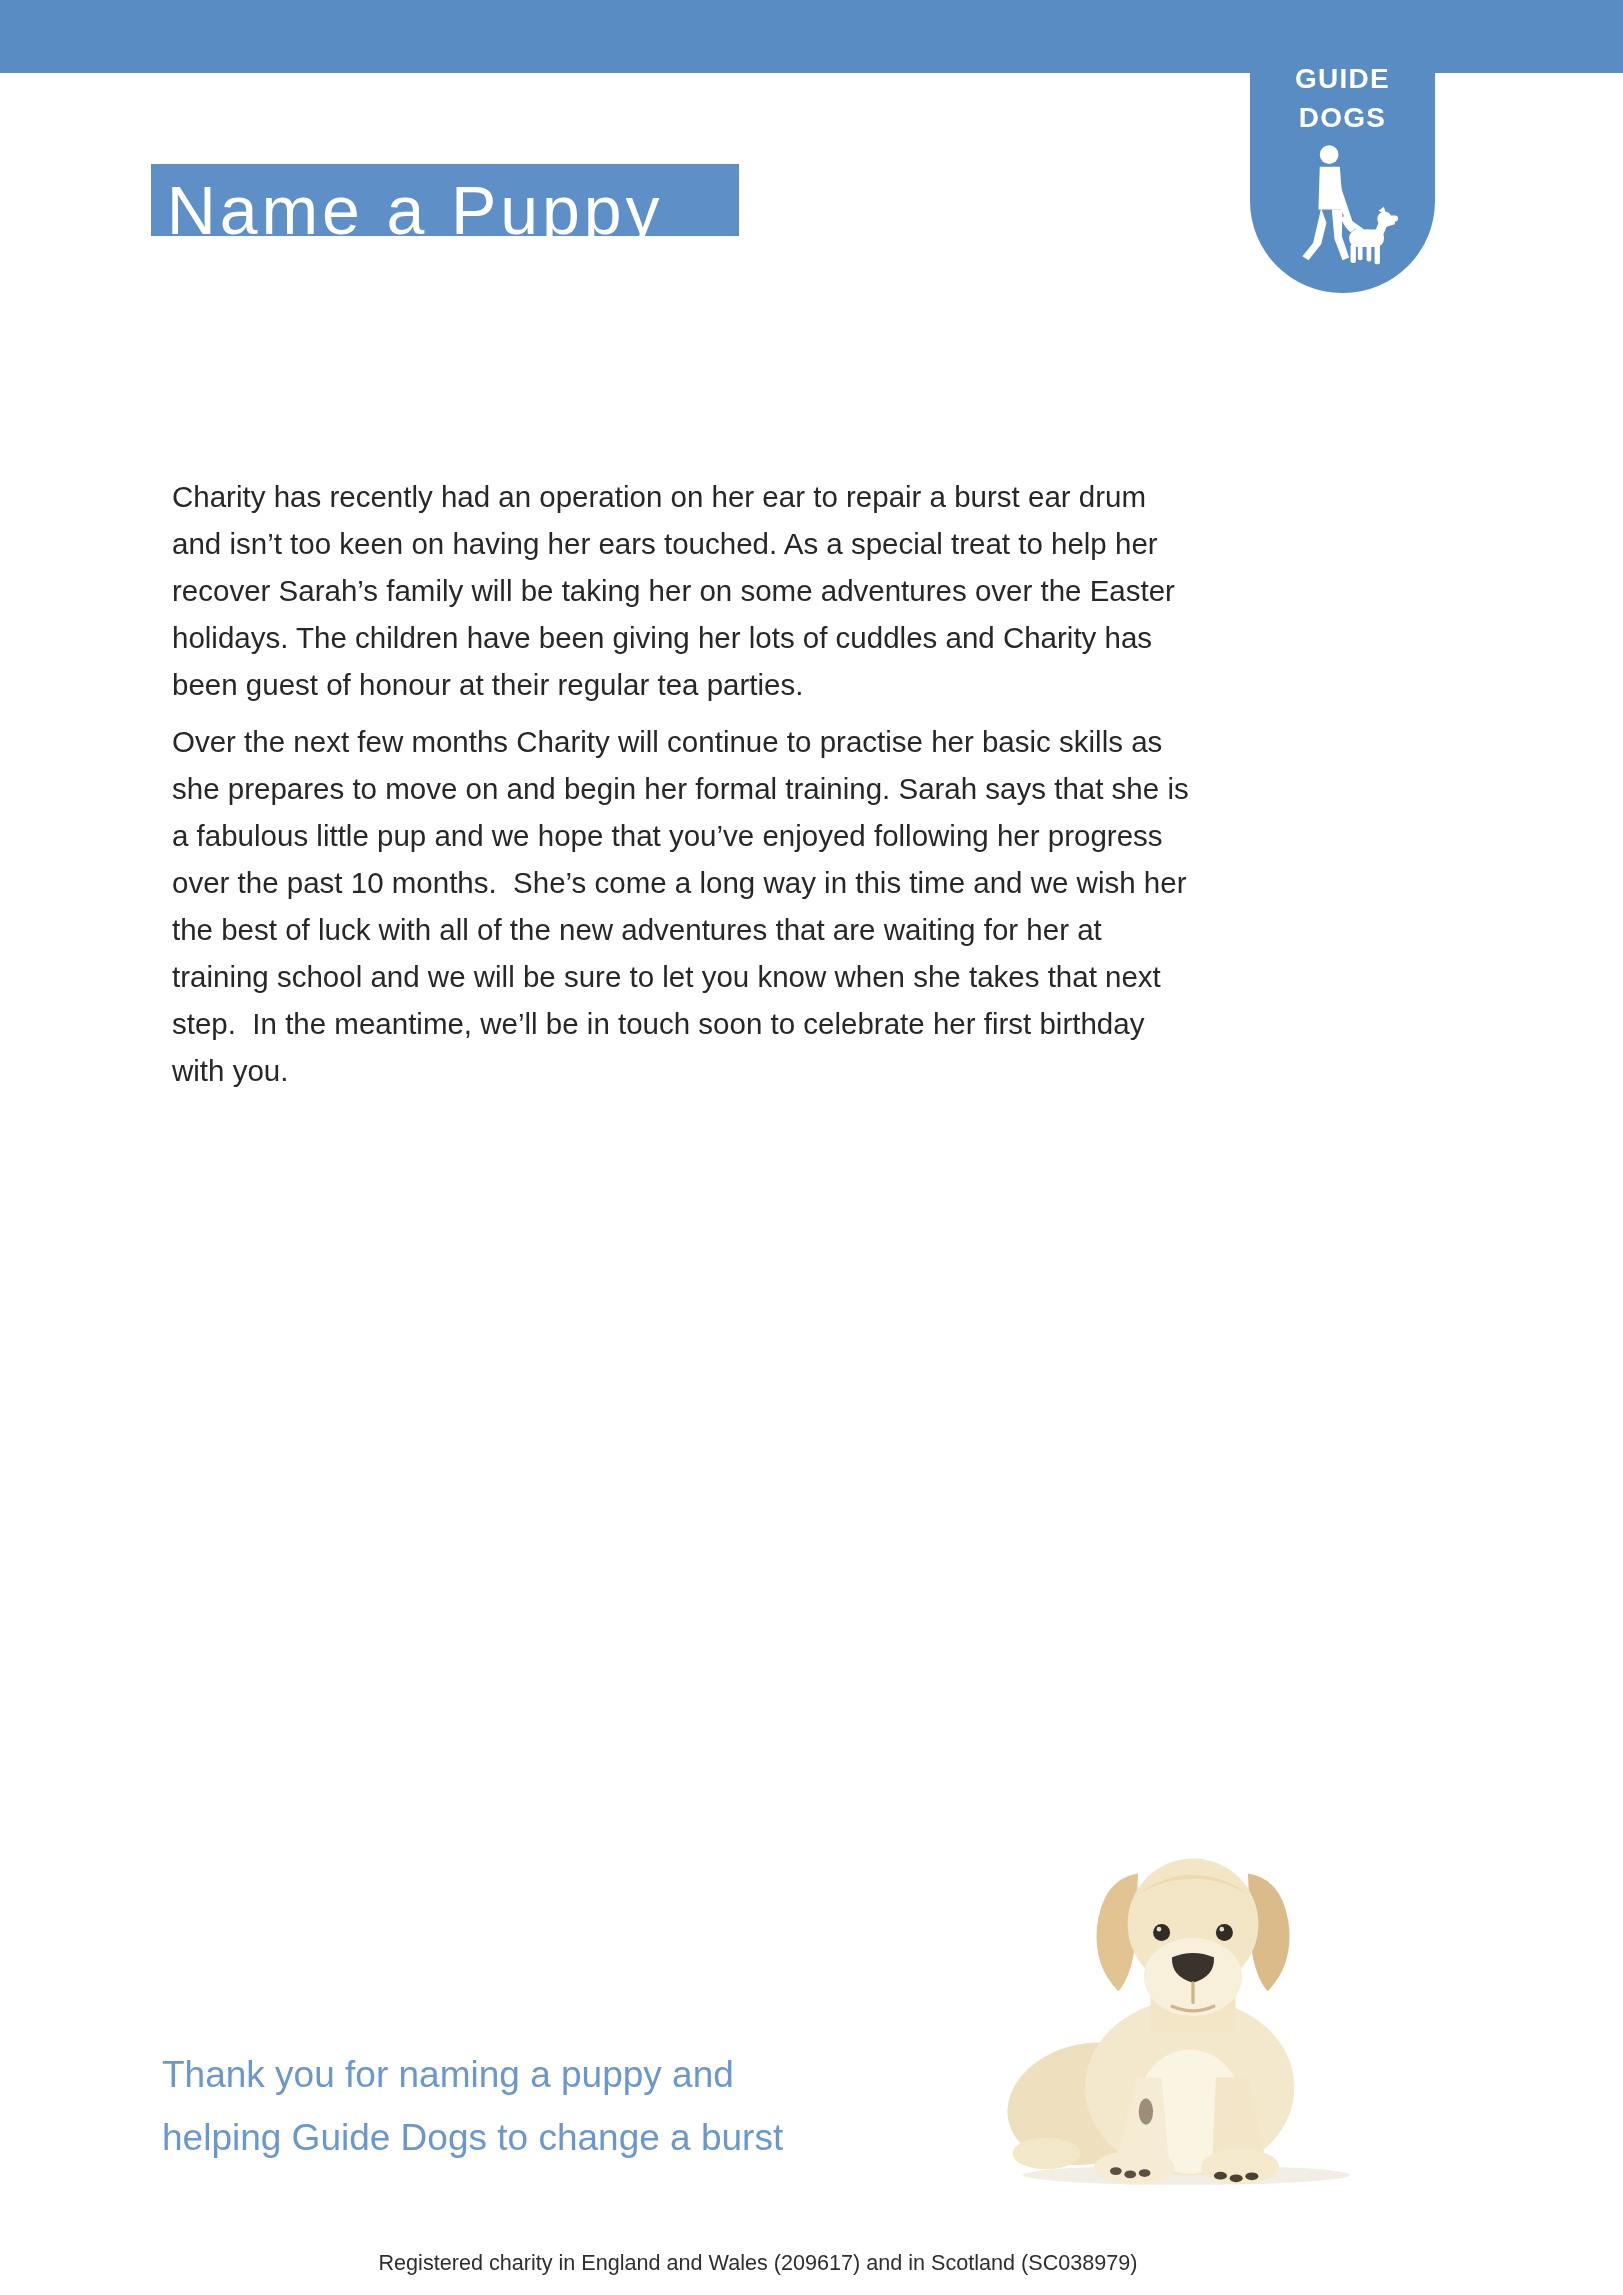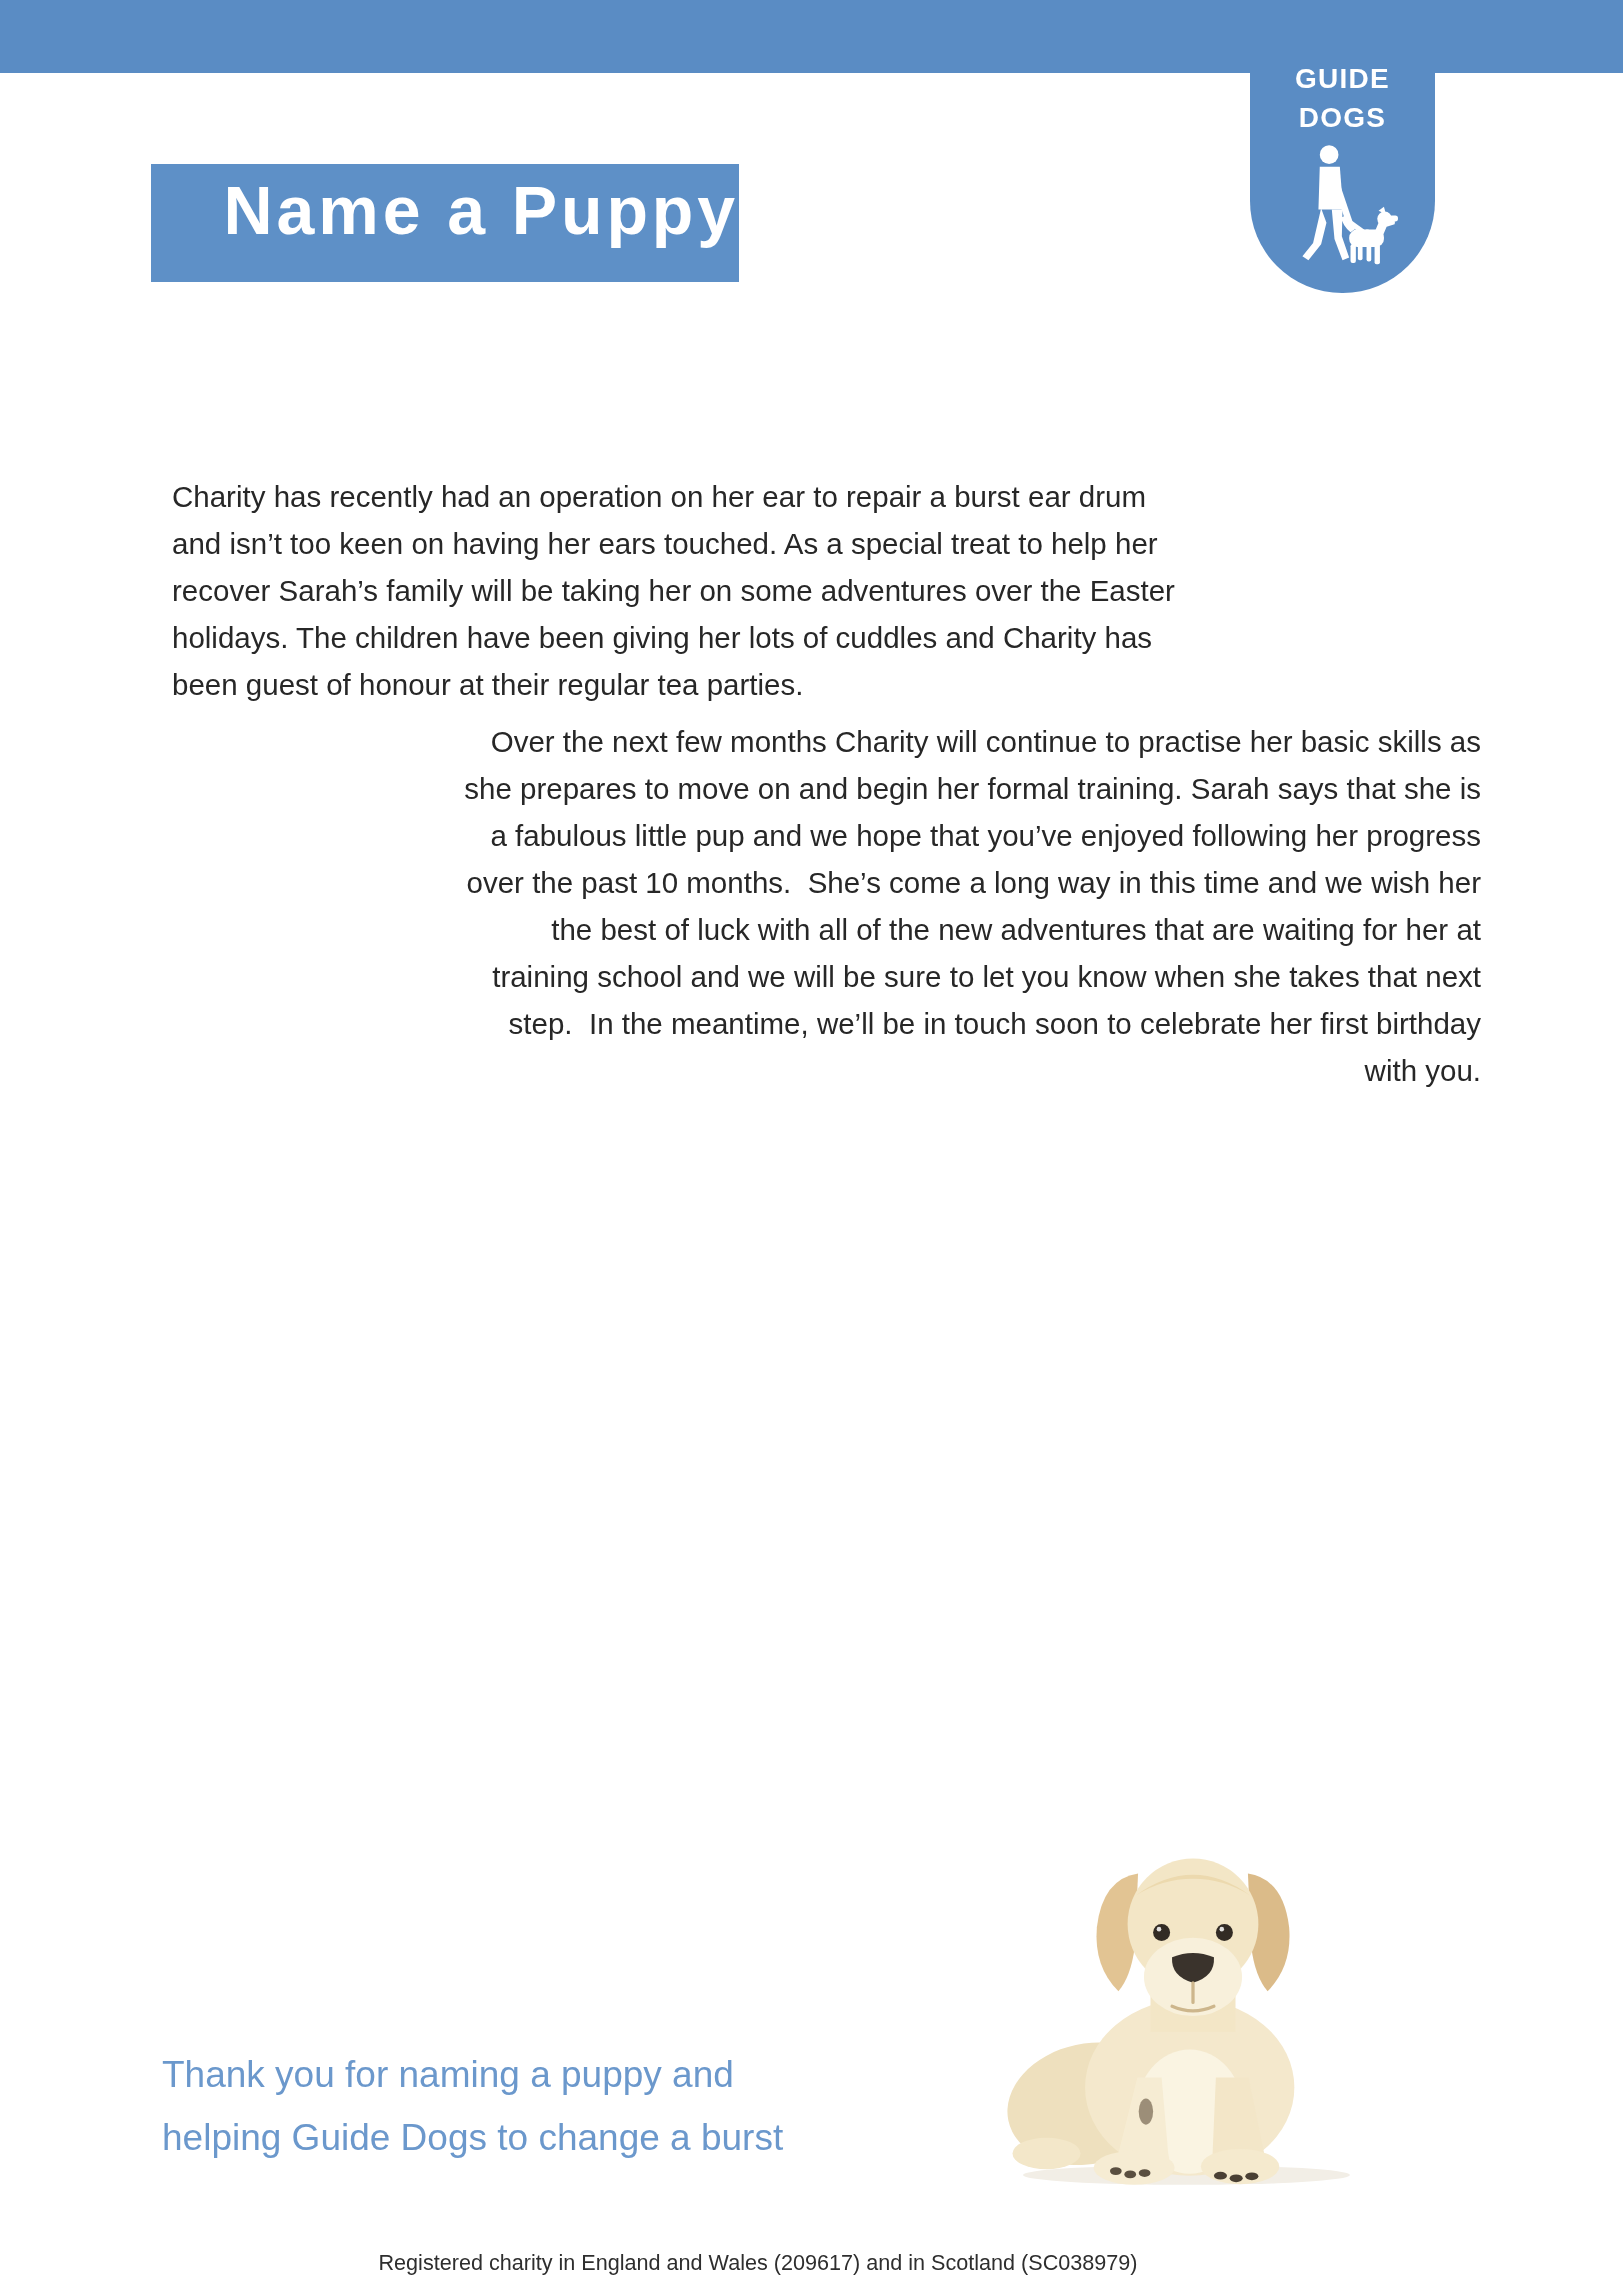--- a/index.html
+++ b/index.html
@@ -35,47 +35,46 @@
     color:#ffffff;
     font-weight:bold;
     font-size:28px;
     line-height:39px;
     letter-spacing:1.3px;
     white-space:pre-line;
   }
   .logo-icon{margin-top:6.5px;}
   .headline-banner{
     position:absolute;left:151px;top:164px;
-    width:588px;height:118px;
+    width:588px;height:72px;
     background:var(--headline-bg);
     color:#ffffff;
-    font-size:68px;font-weight:bold;
+    font-size:68px;font-weight:normal;
     line-height:93px;
     letter-spacing:3.9px;
     padding-left:15.7px;
     box-sizing:border-box;
     white-space:nowrap;
-    text-align:right;
   }
   .subtitle{
     position:absolute;left:162px;top:287px;
     color:var(--subtitle-gray);
     font-size:58px;font-weight:bold;
     letter-spacing:1.3px;
     white-space:nowrap;
   }
   .para{
     position:absolute;left:172px;width:1309px;
     margin:0;
     font-size:29.5px;line-height:47px;
     color:var(--body-text);
     white-space:pre-wrap;
   }
   .p1{top:473px;}
-  .p2{top:718px;text-align:right;}
+  .p2{top:718px;}
   .puppy{position:absolute;left:990px;top:1816px;}
   .thankyou{
     position:absolute;left:162px;top:2043px;
     width:916px;
     font-size:37px;line-height:63px;
     color:var(--thankyou-blue);
     white-space:pre-line;
   }
   .footer{
     position:absolute;left:0;top:2250px;

